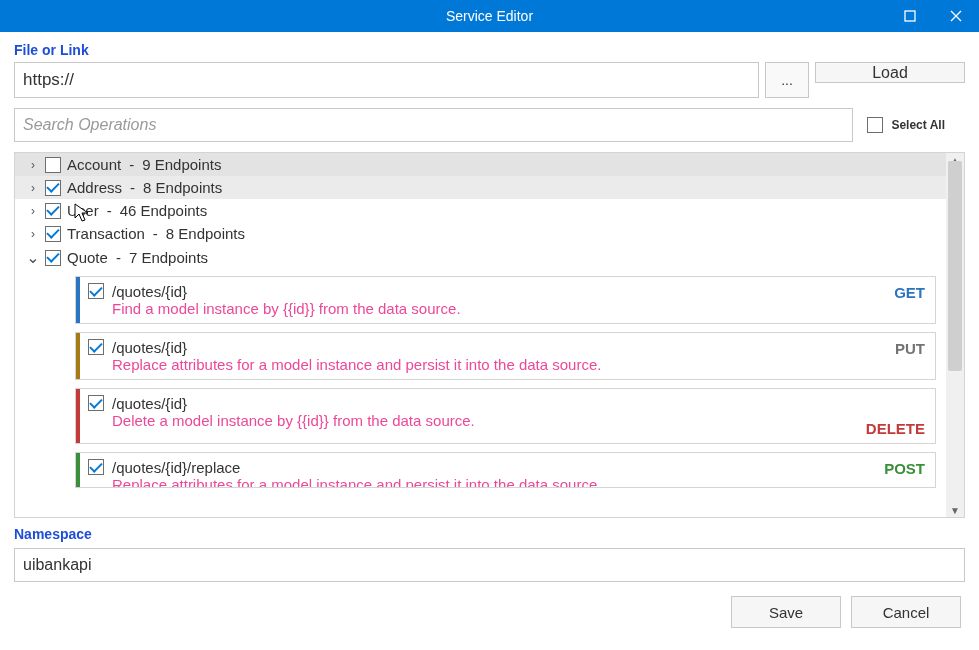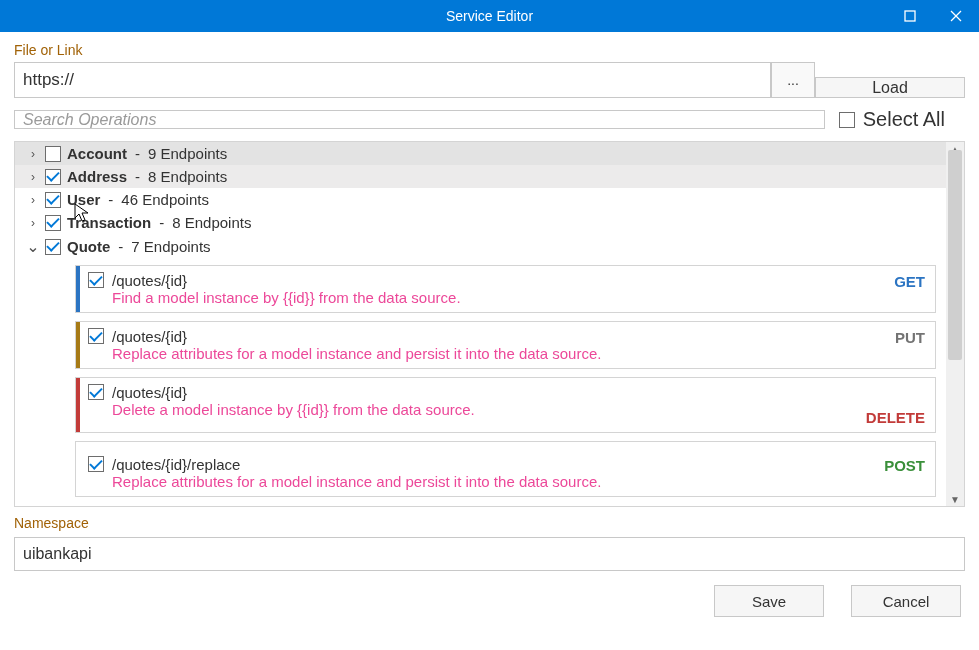--- a/index.html
+++ b/index.html
@@ -28,23 +28,23 @@
       display: flex;
       align-items: center;
       justify-content: center;
       color: #fff;
       font-size: 14px;
     }
     .win-btn svg { stroke: #fff; fill: none; }
 
     .body-pad { padding: 10px 14px 12px 14px; }
 
-    .lbl { font-size: 14px; color: #a16207; margin-bottom: 4px; display: block; }
-
-    .row { display: flex; align-items: flex-end; }
+    .lbl { font-size: 14px; color: #1d4ed8; margin-bottom: 4px; display: block; font-weight: bold; }
+
+    .row { display: flex; gap: 6px; align-items: flex-start; }
 
     .txt {
       border: 1px solid #c8c8c8;
       font-size: 16px;
       padding: 6px 8px;
       color: #333;
       background: #fff;
       width: 100%;
     }
     .txt::placeholder { color: #9a9a9a; font-style: italic; }
@@ -60,22 +60,22 @@
     }
     .load-btn {
       width: 150px;
       height: 21px;
       border: 1px solid #c8c8c8;
       background: #f6f6f6;
       font-size: 16px; color: #333;
     }
 
     .search-row { margin-top: 10px; display: flex; gap: 14px; align-items: center; }
-    .search-input { flex: 1; height: 19px; font-style: italic; color: #9a9a9a; font-size: 16px; }
-    .select-all { display: flex; align-items: center; gap: 8px; font-size: 20px; color: #333; padding-right: 20px;}
+    .search-input { flex: 1; height: 34px; font-style: italic; color: #9a9a9a; font-size: 16px; }
+    .select-all { display: flex; align-items: center; gap: 8px; font-size: 12px; color: #333; padding-right: 20px; font-weight: bold;}
     .cb {
       width: 16px; height: 16px;
       border: 1px solid #6d6d6d;
       background: #fff;
       display: inline-flex; align-items: center; justify-content: center;
     }
     .cb.checked::after {
       content: "";
       width: 10px; height: 5px;
       border-left: 2px solid #0078d7;
@@ -123,21 +123,21 @@
       color: #333;
     }
     .tree-item.highlight { background: #e3e3e3; }
     .tree-item.highlight2 { background: #ecebeb; }
     .chevron {
       width: 12px;
       display: inline-flex; justify-content: center;
       color: #555;
       font-size: 12px;
     }
-    .tree-item .name { font-weight: 700; }
+    .tree-item .name { font-weight: 400; }
     .tree-item .sep { margin: 0 2px; }
     .tree-item .endpoints { font-weight: 400; }
 
     .op-list { padding: 6px 0 8px 60px; display: flex; flex-direction: column; gap: 8px; }
     .op {
       border: 1px solid #d4d4d4;
       display: flex;
       padding: 0;
       margin-right: 10px;
       background: #fff;
@@ -146,29 +146,29 @@
     .op-inner { flex: 1; display: flex; padding: 6px 10px 6px 8px; gap: 8px; }
     .op-txt { flex: 1; }
     .op-path { font-size: 15px; color: #333; }
     .op-desc { font-size: 15px; color: #ec4899; }
     .op-method { font-size: 15px; font-weight: 700; padding-top: 1px; }
     .m-get { color: #2b74c2; } .s-get { background:#2b74c2; }
     .m-put { color: #737373; } .s-put { background:#a67a16; }
     .m-delete { color: #c23b39; margin-top: 24px; } .s-delete { background:#c23b39; }
     .m-post { color: #3a8f3a; } .s-post { background:#3a8f3a; }
 
-    .op.cut { height: 56px; overflow: hidden; align-items: flex-end; }
+    .op.cut { height: 36px; overflow: hidden; }
 
     .ns-section { margin-top: 8px; }
     .ns-input { height: 34px; font-size: 16px; margin-top: 2px;}
 
     .footer-btns {
       display: flex;
       justify-content: flex-end;
-      gap: 27px;
+      gap: 10px;
       margin-top: 14px;
       padding-right: 4px;
     }
     .footer-btns button {
       width: 110px;
       height: 32px;
       border: 1px solid #c8c8c8;
       background: #f6f6f6;
       font-size: 15px;
       color: #333;

